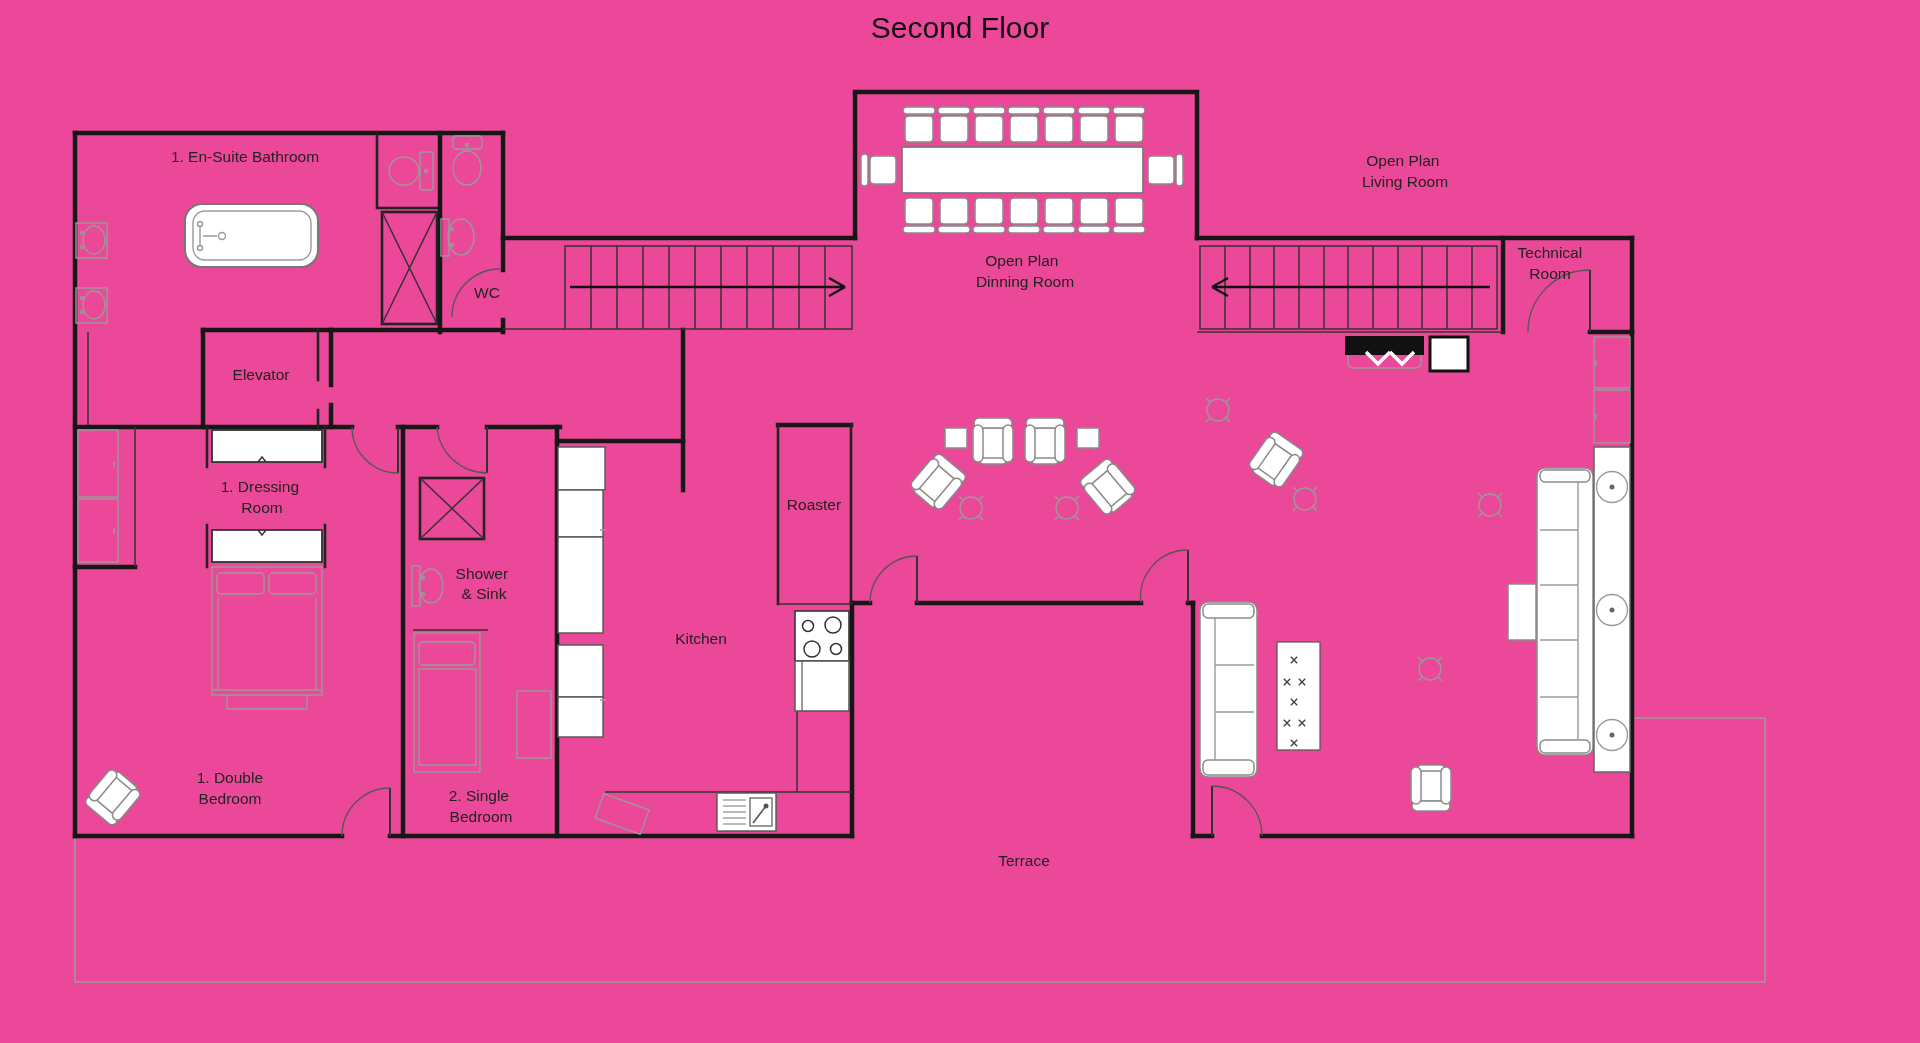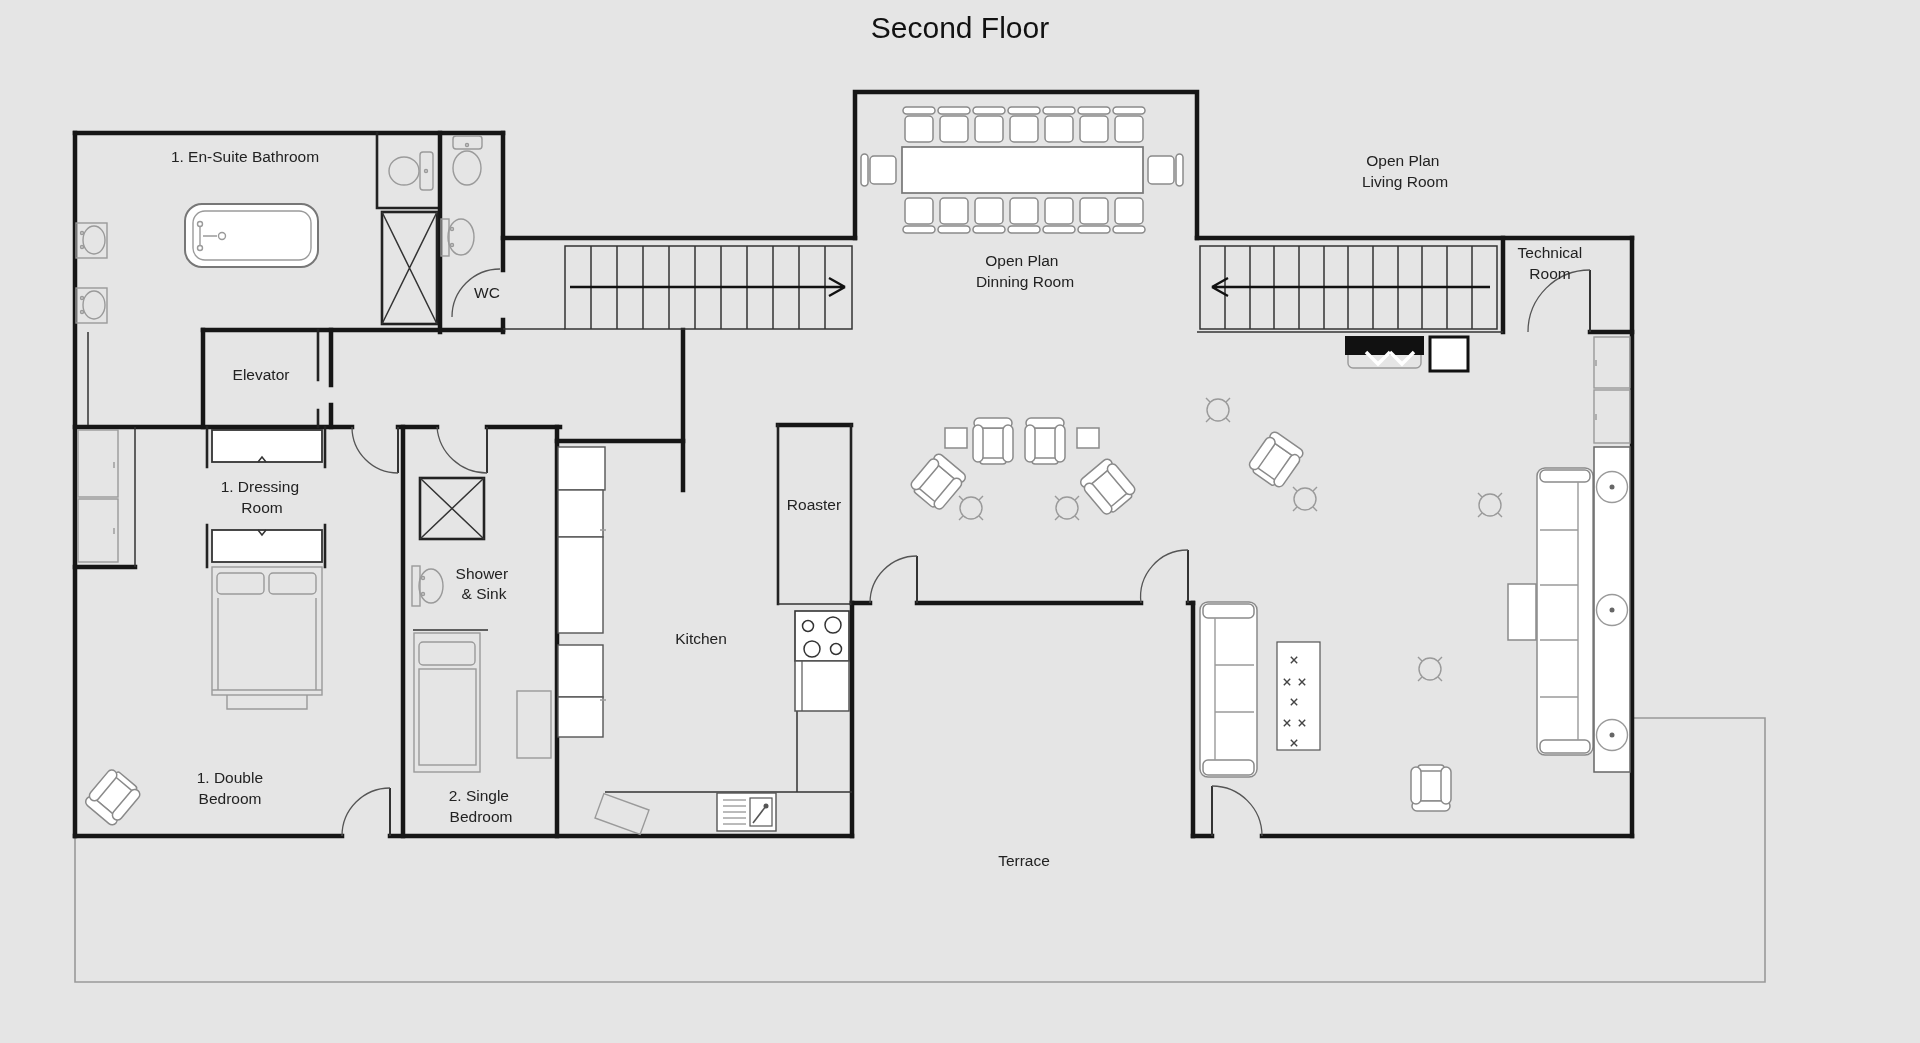--- a/index.html
+++ b/index.html
@@ -1,16 +1,16 @@
 <!DOCTYPE html>
 <html><head>
 <meta charset="utf-8">
 <style>
   html,body{margin:0;padding:0;background:#fff;}
-  .stage{width:1920px;height:1043px;background:#e5e5e5;position:relative;font-family:"Liberation Sans",sans-serif;}
+  .stage{width:1920px;height:1043px;background:#ec4899;position:relative;font-family:"Liberation Sans",sans-serif;}
   svg{display:block;}
   .lbl{font-family:"Liberation Sans",sans-serif;font-size:15.5px;fill:#222;text-anchor:middle;}
   .title{font-family:"Liberation Sans",sans-serif;font-size:30px;fill:#111;text-anchor:middle;}
   .wallT{stroke:#161616;stroke-width:4.5;fill:none;stroke-linecap:square;}
   .wallM{stroke:#222;stroke-width:2.6;fill:none;stroke-linecap:square;}
   .thin{stroke:#333;stroke-width:1.5;fill:none;}
   .gray{stroke:#8a8a8a;stroke-width:1.5;fill:#fff;}
   .gray2{stroke:#9a9a9a;stroke-width:1.4;fill:none;}
   .door{stroke:#555;stroke-width:1.3;fill:none;}
   .leaf{stroke:#333;stroke-width:2;fill:none;}

